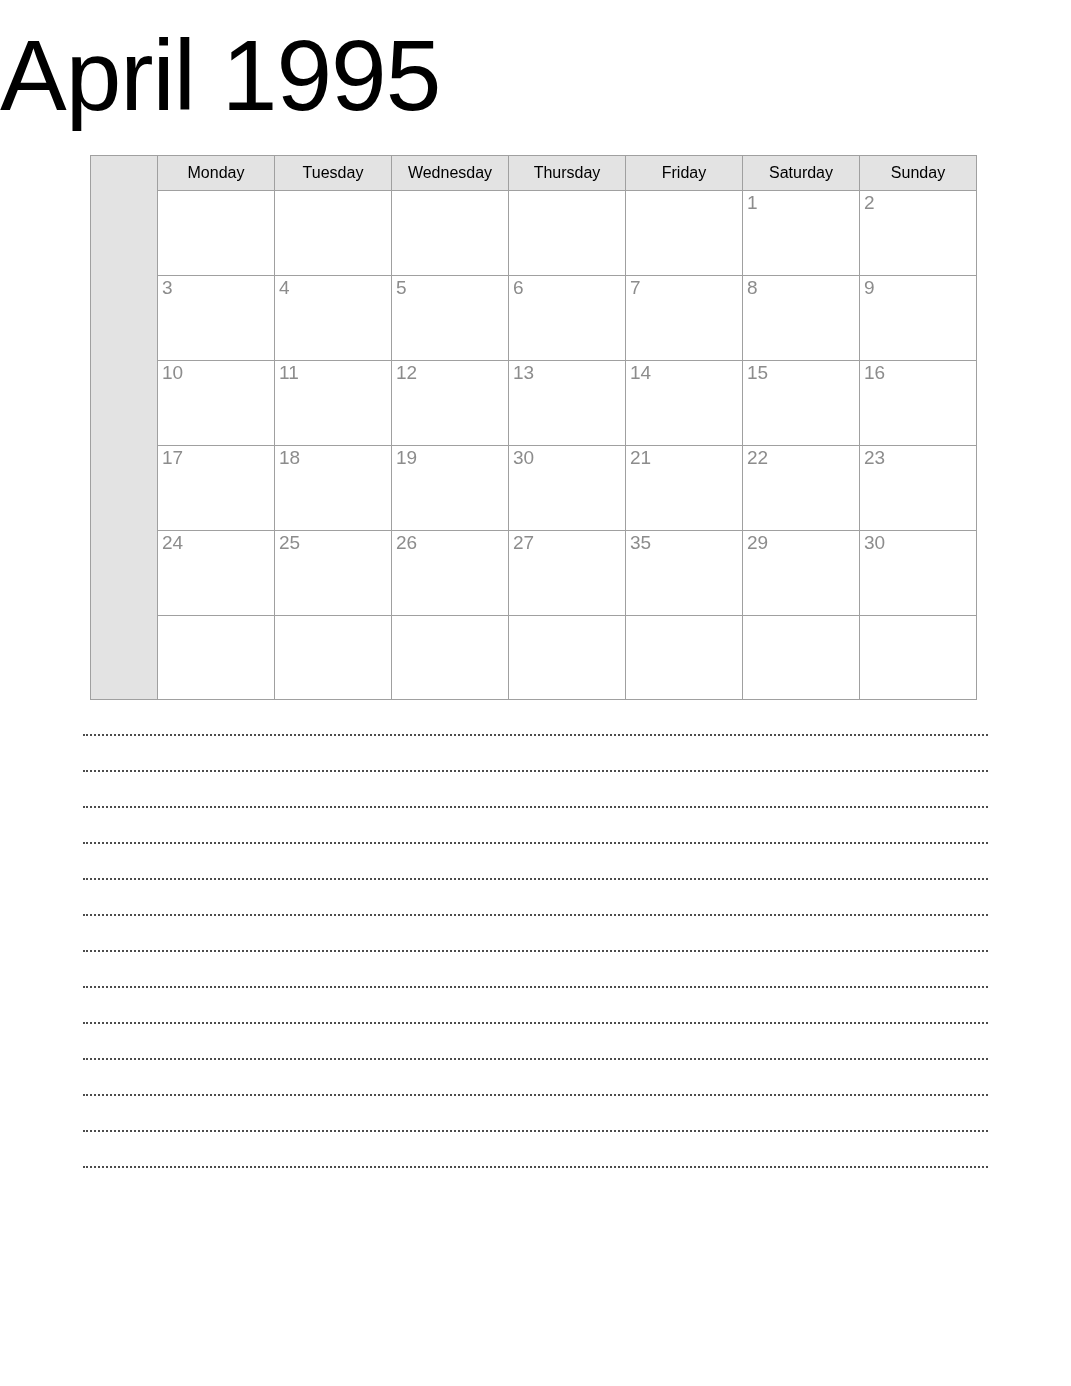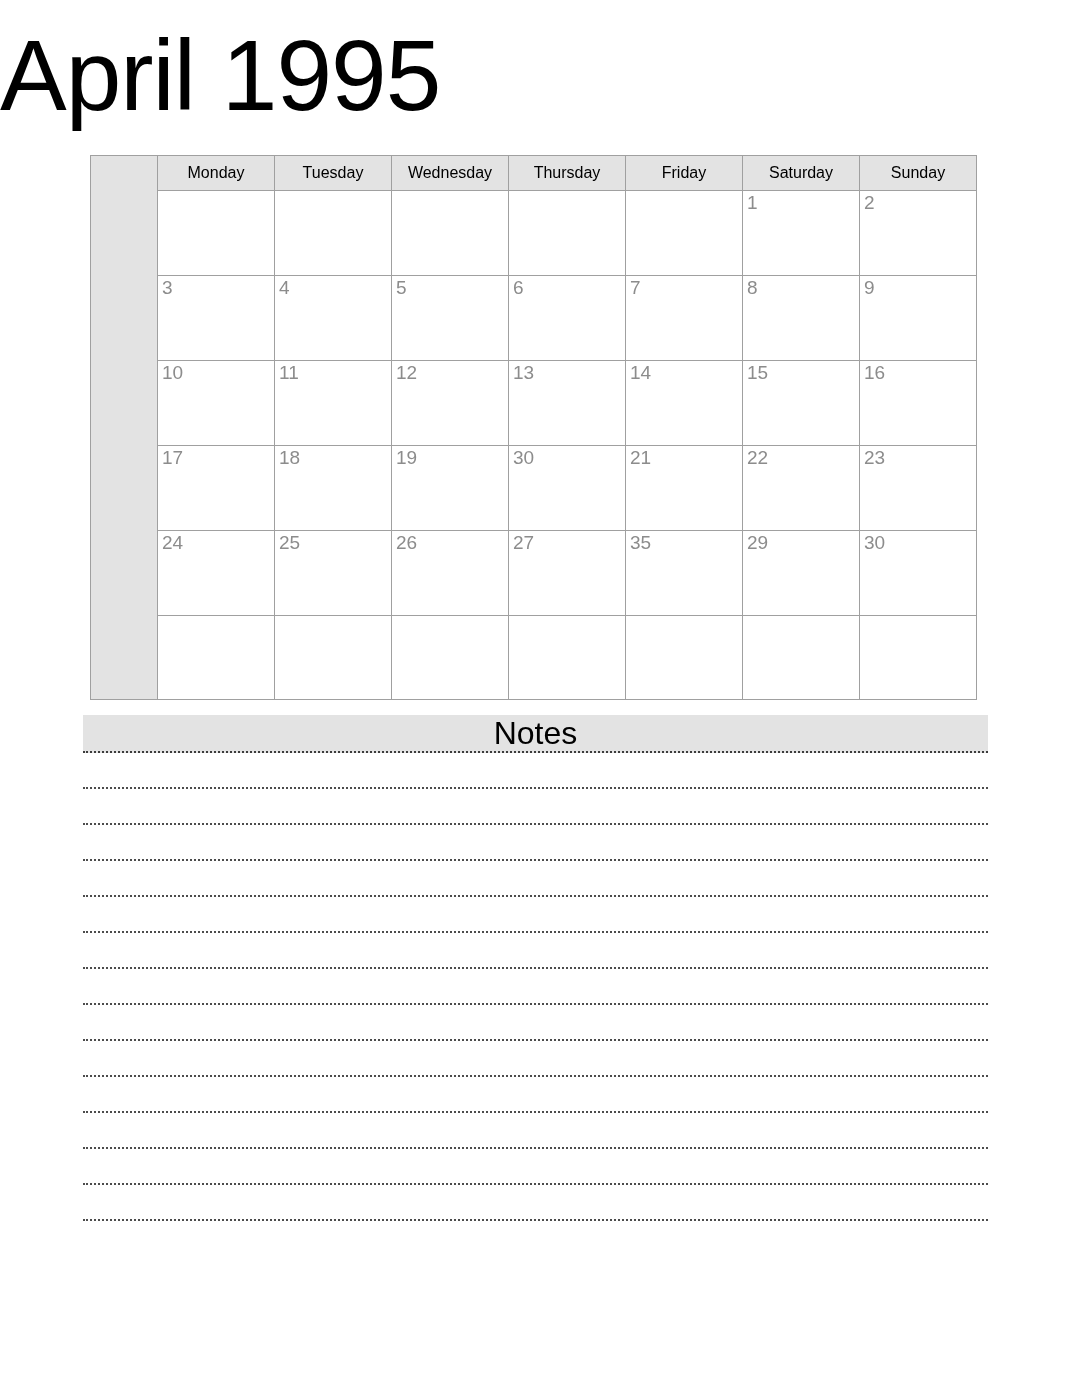--- a/index.html
+++ b/index.html
@@ -151,21 +151,20 @@
           <td class="day-cell"></td>
           <td class="day-cell"></td>
           <td class="day-cell"></td>
           <td class="day-cell"></td>
           <td class="day-cell"></td>
         </tr>
       </tbody>
   </table>
 
 
-  <div class="notes-header">Notes</div>
 
   <div class="notes-lines">
       <div class="note-line"></div>
       <div class="note-line"></div>
       <div class="note-line"></div>
       <div class="note-line"></div>
       <div class="note-line"></div>
       <div class="note-line"></div>
       <div class="note-line"></div>
       <div class="note-line"></div>

